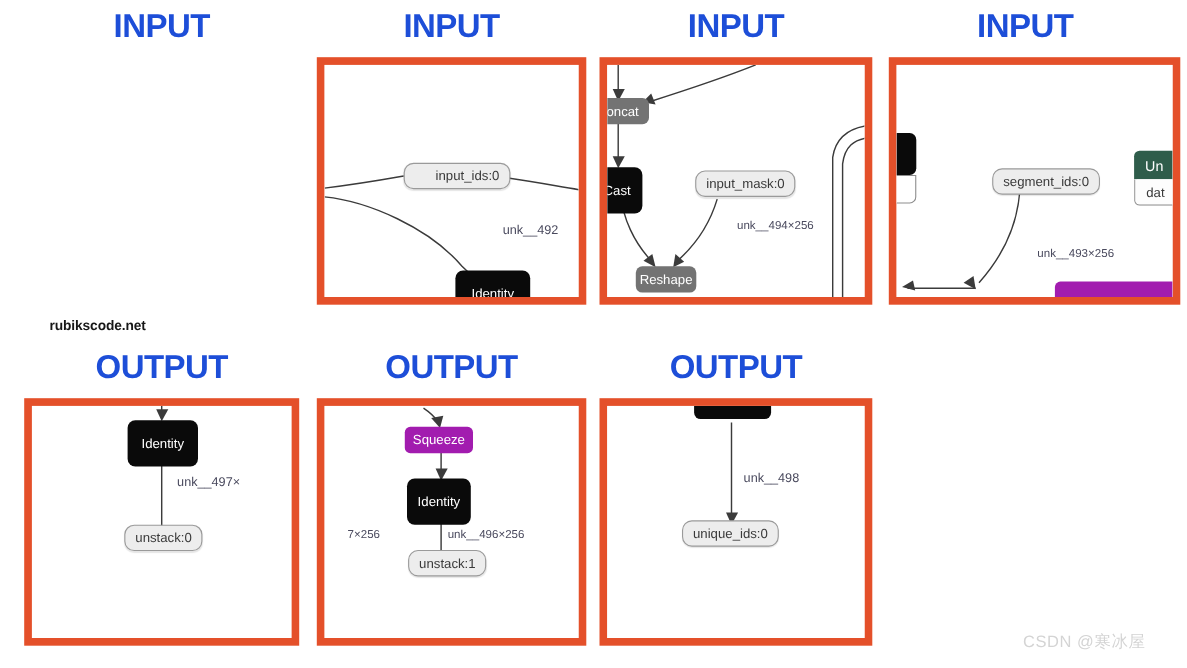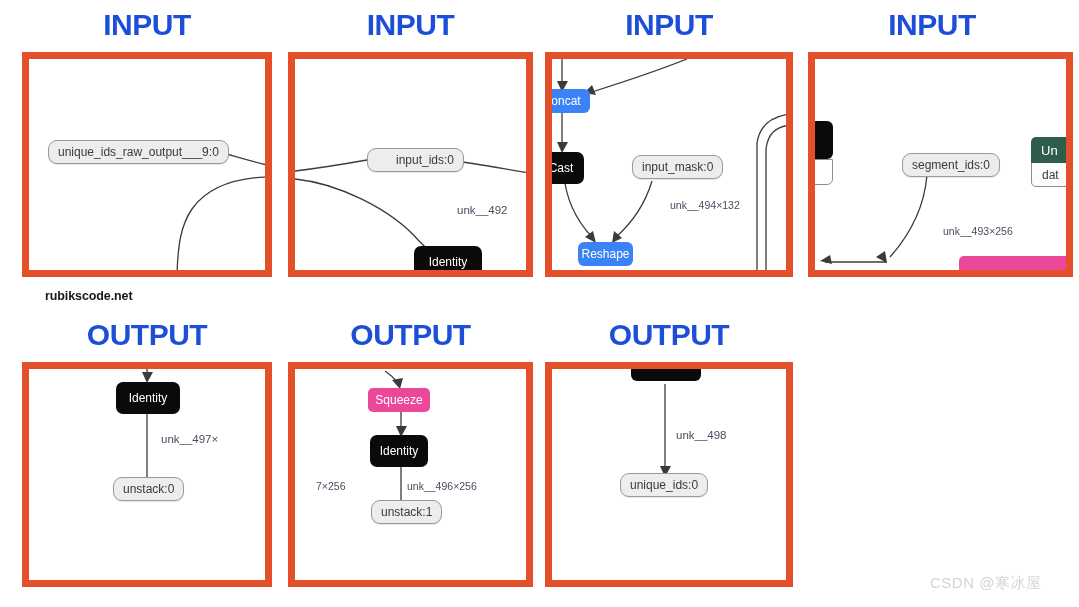--- a/index.html
+++ b/index.html
@@ -76,32 +76,32 @@
     border-radius: 9px;
     padding: 0 9px;
     height: 24px;
     box-shadow: 0 1px 1px rgba(0,0,0,0.10);
   }
   .node.ident {
     background: #0a0a0a;
     color: #ffffff;
     border-radius: 7px;
     padding: 0 12px;
-    height: 32px;
+    height: 42px;
     font-weight: normal;
   }
   .node.brown {
-    background: #3b82f6;
+    background: #737373;
     color: #ffffff;
     border-radius: 6px;
     padding: 0 9px;
     height: 24px;
   }
   .node.green {
-    background: #ec4899;
+    background: #a21caf;
     color: #ffffff;
     border-radius: 5px;
     padding: 0 10px;
     height: 24px;
   }
   .node.greenhdr {
     background: #2f5d4b;
     color: #ffffff;
     border-radius: 5px 5px 0 0;
     padding: 0 10px;
@@ -162,31 +162,20 @@
     letter-spacing: 0.5px;
   }
 </style>
 </head>
 <body>
 
 <div class="stage">
 
   <div class="caption" style="left:22px; top:8px; width:250px;">INPUT</div>
 
-  <div class="panel" style="left:22px; top:52px; width:250px; height:225px;">
-    <div class="panel-inner">
-      <svg class="graph-svg" width="240" height="215" viewBox="0 0 240 215">
-        <g fill="none" stroke="#3b3b3b" stroke-width="1.3">
-          <path d="M187 92 C 205 97, 225 103, 238 106"></path>
-          <path d="M238 118 C 210 119, 180 126, 163 150 C 152 166, 149 185, 148 215"></path>
-        </g>
-      </svg>
-      <div class="node io" style="left:19px; top:81px;">unique_ids_raw_output___9:0</div>
-    </div>
-  </div>
 
   <div class="caption" style="left:288px; top:8px; width:245px;">INPUT</div>
 
   <div class="panel" style="left:288px; top:52px; width:245px; height:225px;">
     <div class="panel-inner">
       <svg class="graph-svg" width="235" height="215" viewBox="0 0 235 215">
         <g fill="none" stroke="#3b3b3b" stroke-width="1.3">
           <path d="M0 112 C 25 109, 55 104, 72 101"></path>
           <path d="M153 101 C 178 104, 210 110, 235 114"></path>
           <path d="M0 120 C 40 124, 95 148, 125 183 L 145 202"></path>
@@ -228,21 +217,21 @@
           <path d="M44 36 L 32 34 L 40 26 Z"></path>
           <path d="M10 94 L 5 83 L 16 83 Z"></path>
           <path d="M44 184 L 33 178 L 41 172 Z"></path>
           <path d="M60 184 L 62 172 L 70 179 Z"></path>
         </g>
       </svg>
       <div class="node brown" style="left:-10px; top:30px; width:48px;">oncat</div>
       <div class="node ident" style="left:-14px; top:93px; width:46px;">Cast</div>
       <div class="node io" style="left:80px; top:96px;">input_mask:0</div>
       <div class="node brown" style="left:26px; top:183px; width:55px;">Reshape</div>
-      <div class="edge-label small" style="left:118px; top:140px;">unk__494×132</div>
+      <div class="edge-label small" style="left:118px; top:140px;">unk__494×256</div>
     </div>
   </div>
 
   <div class="caption" style="left:808px; top:8px; width:248px;">INPUT</div>
 
   <div class="panel" style="left:808px; top:52px; width:265px; height:225px;">
     <div class="panel-inner">
       <svg class="graph-svg" width="255" height="215" viewBox="0 0 255 215">
         <g fill="none" stroke="#3b3b3b" stroke-width="1.3">
 

